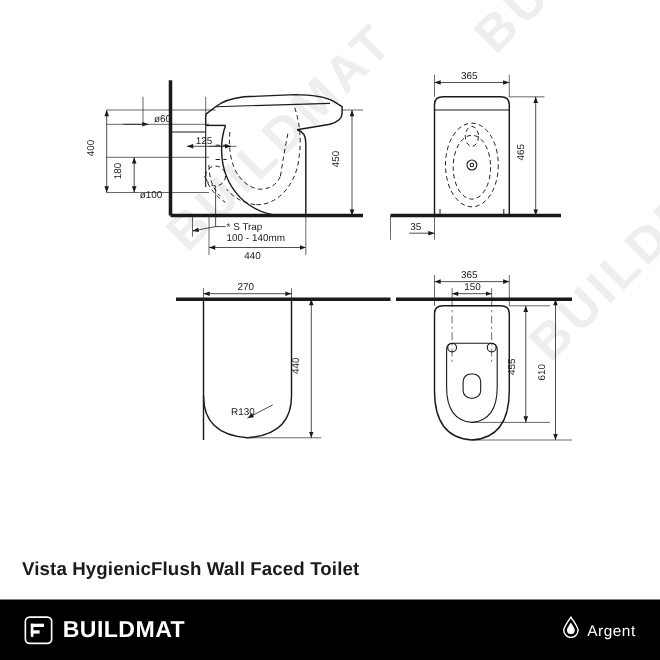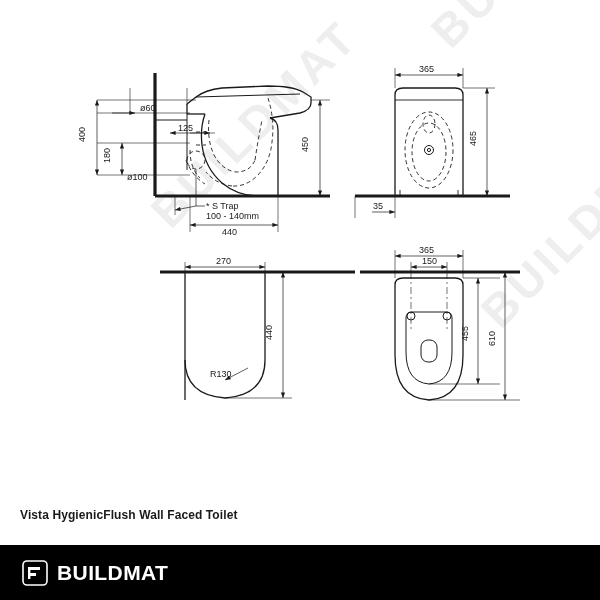--- a/index.html
+++ b/index.html
@@ -44,21 +44,21 @@
     position: absolute;
     left: 0; top: 0;
     width: 600px;
     height: 510px;
   }
   
   .caption {
     position: absolute;
     left: 20px;
     top: 508px;
-    font-size: 12px;
+    font-size: 17px;
     font-weight: bold;
     color: #1a1a1a;
     letter-spacing: 0.1px;
   }
   
   .footer {
     position: absolute;
     left: 0;
     bottom: 0;
     width: 600px;
@@ -300,15 +300,24 @@
       <span class="brand-mark">
         <svg width="26" height="26" viewBox="0 0 26 26">
           <rect x="1" y="1" width="24" height="24" rx="4" fill="none" stroke="#ffffff" stroke-width="1.6"></rect>
           <rect x="6" y="7" width="12" height="3" fill="#ffffff"></rect>
           <rect x="6" y="13" width="8" height="3" fill="#ffffff"></rect>
           <rect x="6" y="7" width="2.4" height="12" fill="#ffffff"></rect>
         </svg>
       </span>
       <span class="brand-name">BUILDMAT</span>
     </div>
+    <div class="argent">
+      <span>
+        <svg width="16" height="20" viewBox="0 0 16 20">
+          <path d="M8 1 C4 7 1.5 10 1.5 13 A6.5 6.5 0 0 0 14.5 13 C14.5 10 12 7 8 1 Z" fill="none" stroke="#ffffff" stroke-width="1.3"></path>
+          <path d="M8 6 C5.5 10 4.5 11.3 4.5 13 A3.5 3.5 0 0 0 11.5 13 C11.5 11.3 10.5 10 8 6 Z" fill="#ffffff"></path>
+        </svg>
+      </span>
+      <span class="argent-name">Argent</span>
+    </div>
   </div>
 
 </div>
 
 </body></html>

